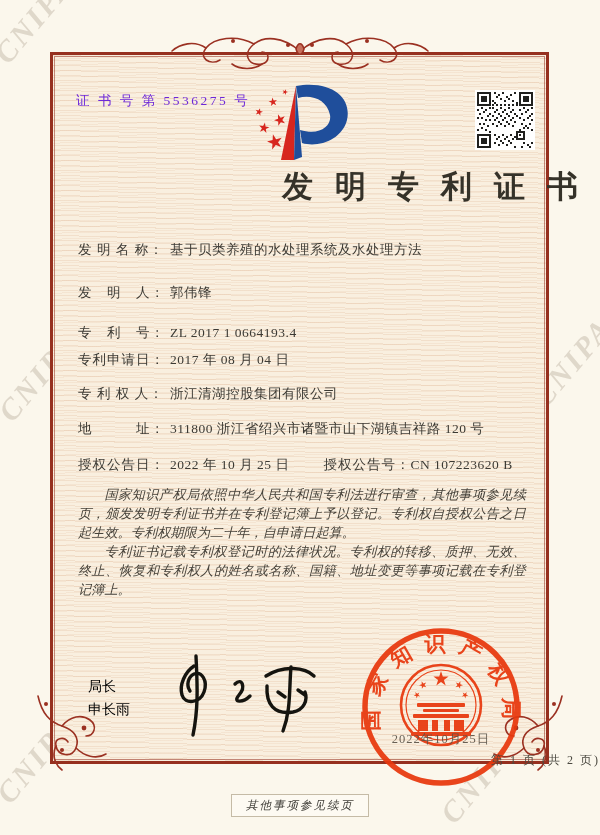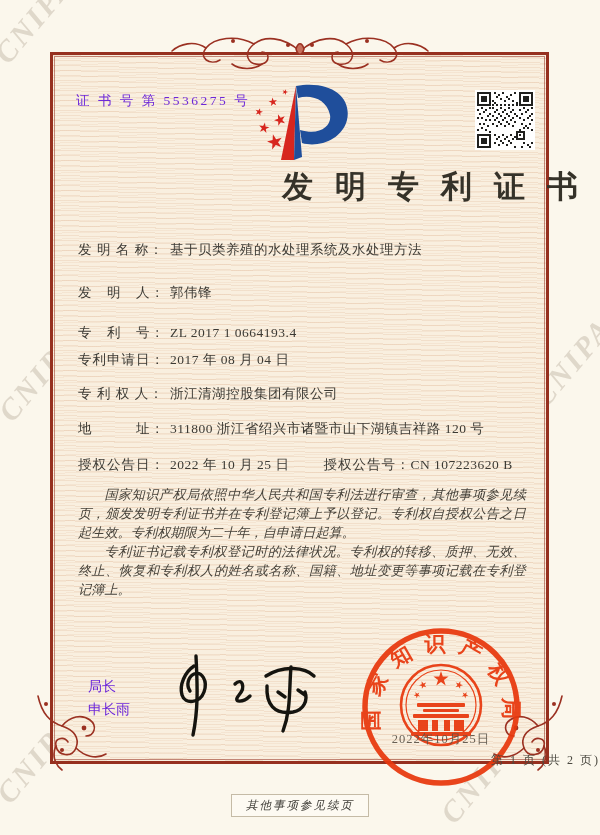--- a/index.html
+++ b/index.html
@@ -61,21 +61,21 @@
   .r4{top:385px;} .r5{top:420px;} .r6{top:456px;}
   .grant2 { margin-left:34px; }
   
   .body-text {
     position:absolute; left:78px; top:485px; width:448px;
     font-size:13.2px; line-height:19px; font-style:italic;
     color:#46423a; text-align:justify;
   }
   .body-text p { text-indent:2em; margin:0; }
   
-  .signer { position:absolute; left:88px; top:675px; font-size:14px; line-height:23px; color:#6d28d9; }
+  .signer { position:absolute; left:88px; top:675px; font-size:14px; line-height:23px; color:#000000; }
   .signature { position:absolute; left:156px; top:650px; width:182px; height:92px; }
   
   .seal { position:absolute; left:355px; top:621px; width:172px; height:172px; opacity:0.93; }
   
   .pageinfo {
     position:absolute; left:0; top:752px; width:100%; text-align:right;
     font-size:12px; letter-spacing:2px; color:#4b4940;
   }
   .footnote-wrap { position:absolute; left:0; top:794px; width:100%; text-align:center; }
   .footnote {

